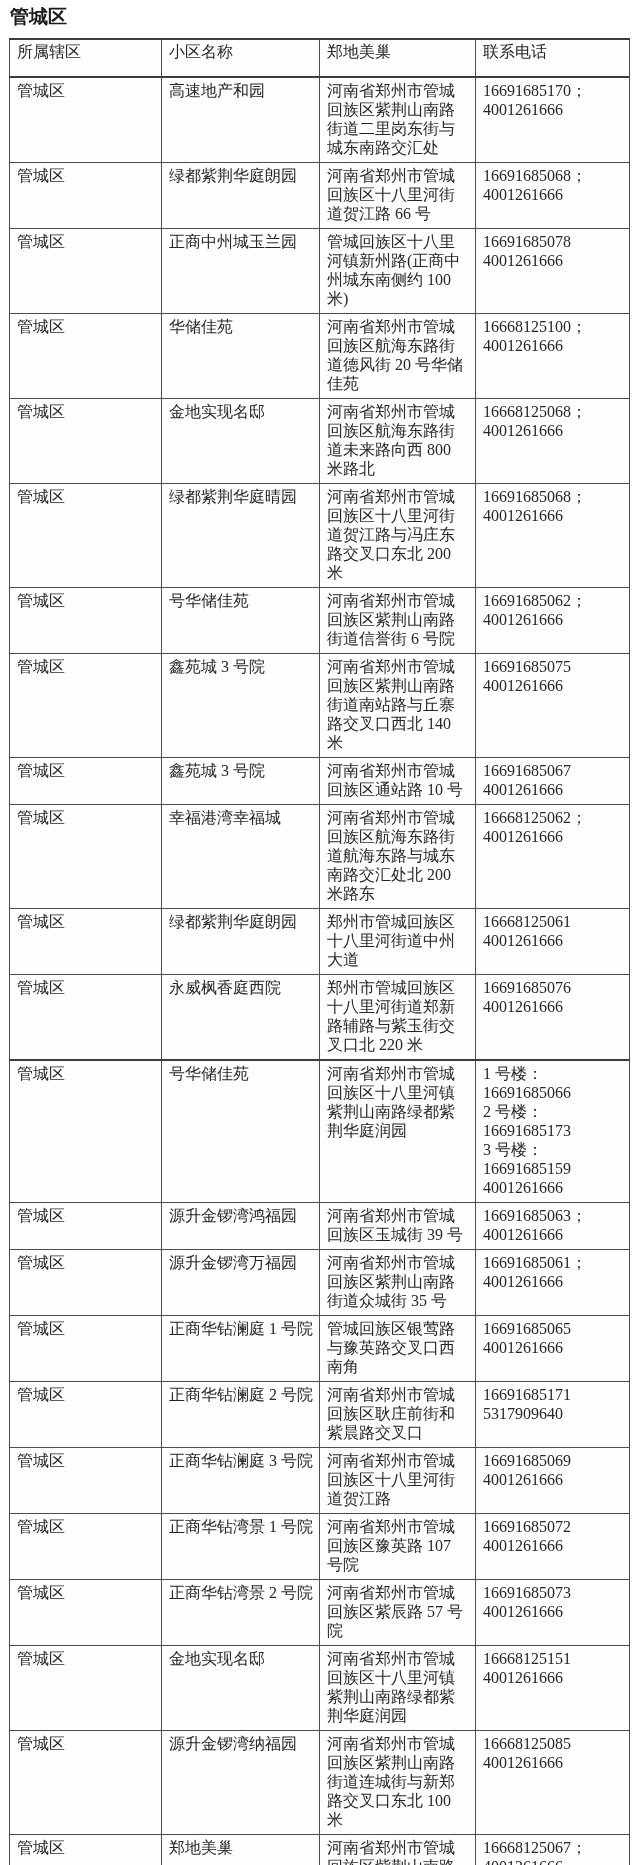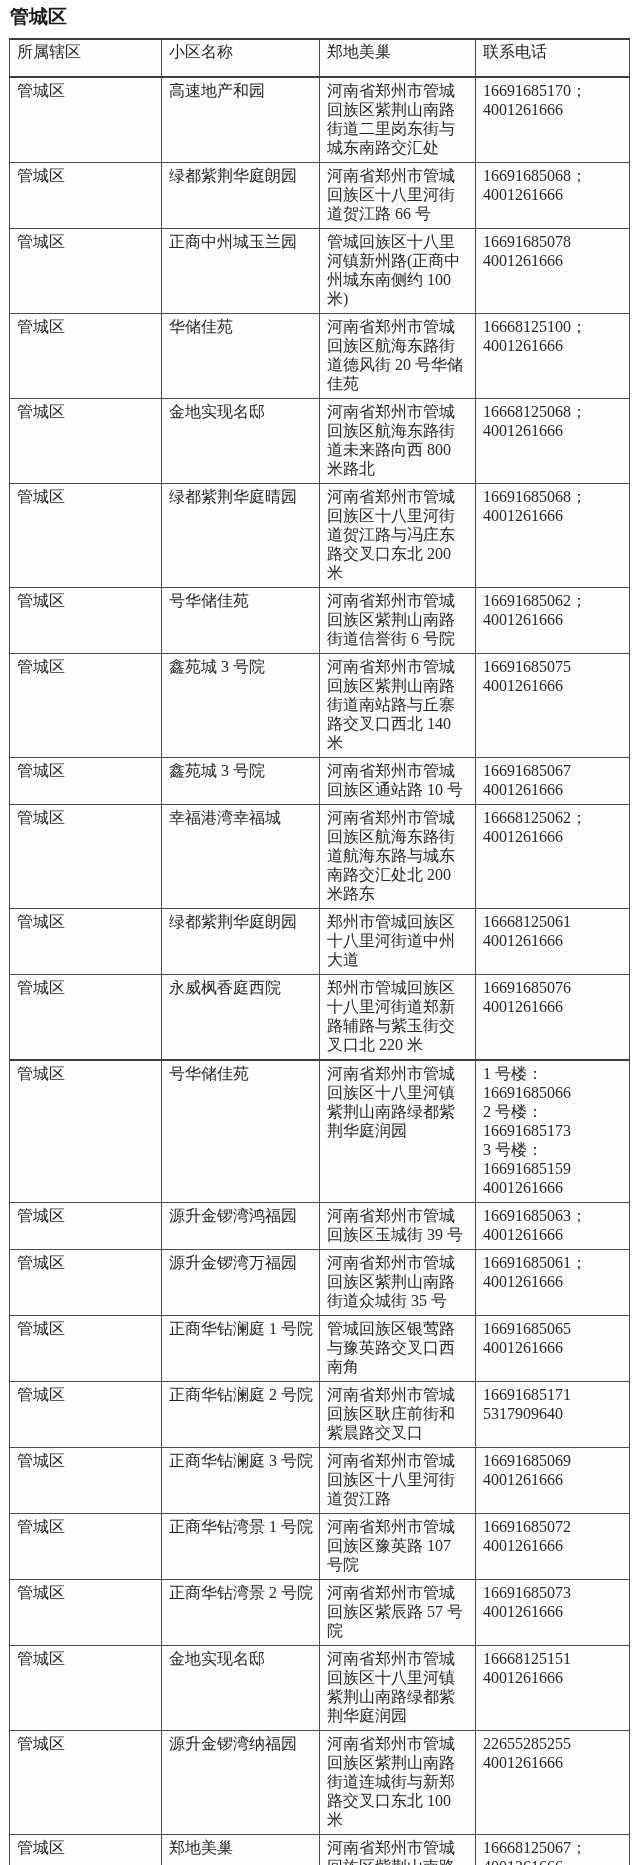--- a/index.html
+++ b/index.html
@@ -231,21 +231,21 @@
           <td class="district-cell">管城区</td>
           <td class="name-cell">金地实现名邸</td>
           <td class="location-cell">河南省郑州市管城回族区十八里河镇紫荆山南路绿都紫荆华庭润园</td>
           <td class="phone-cell">16668125151
 4001261666</td>
         </tr>
         <tr>
           <td class="district-cell">管城区</td>
           <td class="name-cell">源升金锣湾纳福园</td>
           <td class="location-cell">河南省郑州市管城回族区紫荆山南路街道连城街与新郑路交叉口东北 100 米</td>
-          <td class="phone-cell">22655285255
+          <td class="phone-cell">16668125085
 4001261666</td>
         </tr>
         <tr>
           <td class="district-cell">管城区</td>
           <td class="name-cell">郑地美巢</td>
           <td class="location-cell">河南省郑州市管城回族区紫荆山南路街道紫荆路与信誉路交叉口西北 80 米</td>
           <td class="phone-cell">16668125067；
 4001261666</td>
         </tr>
       </tbody>

